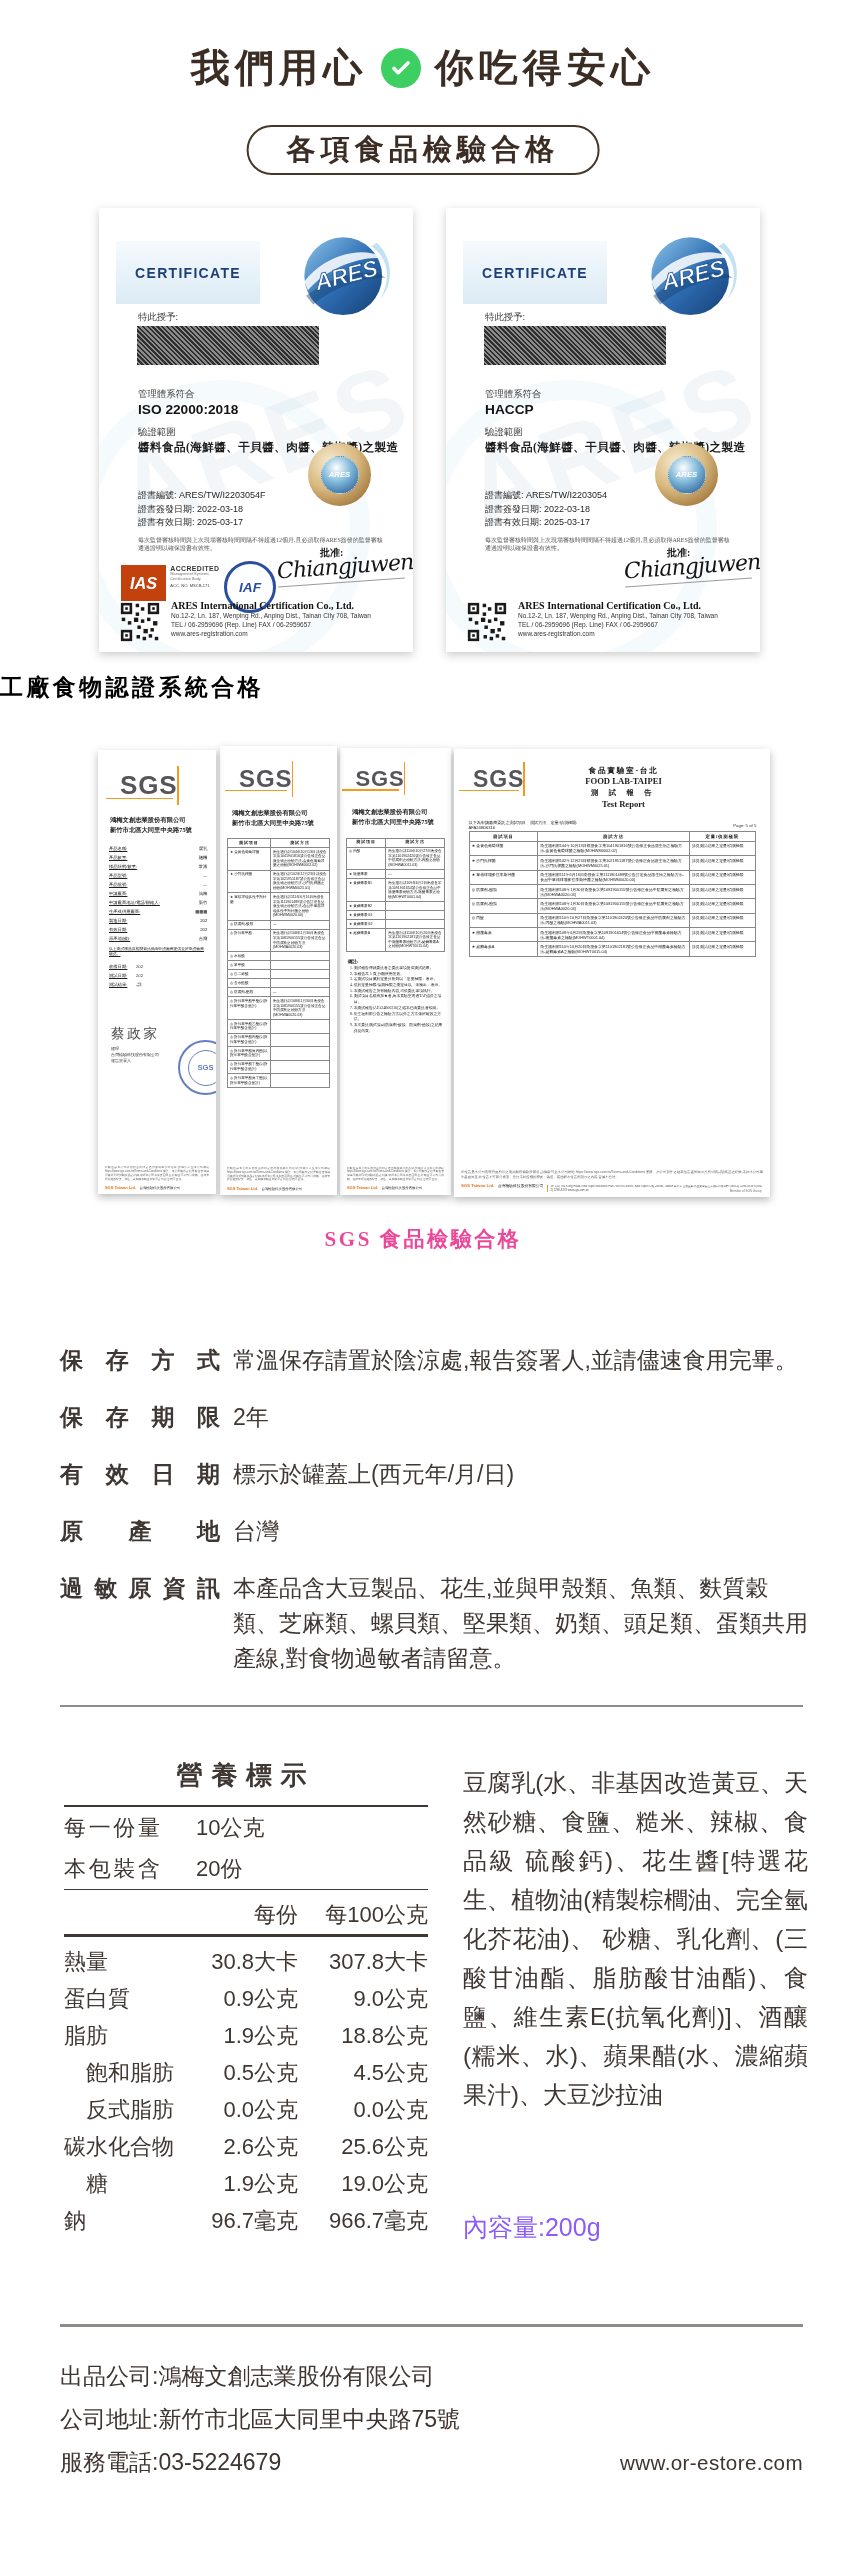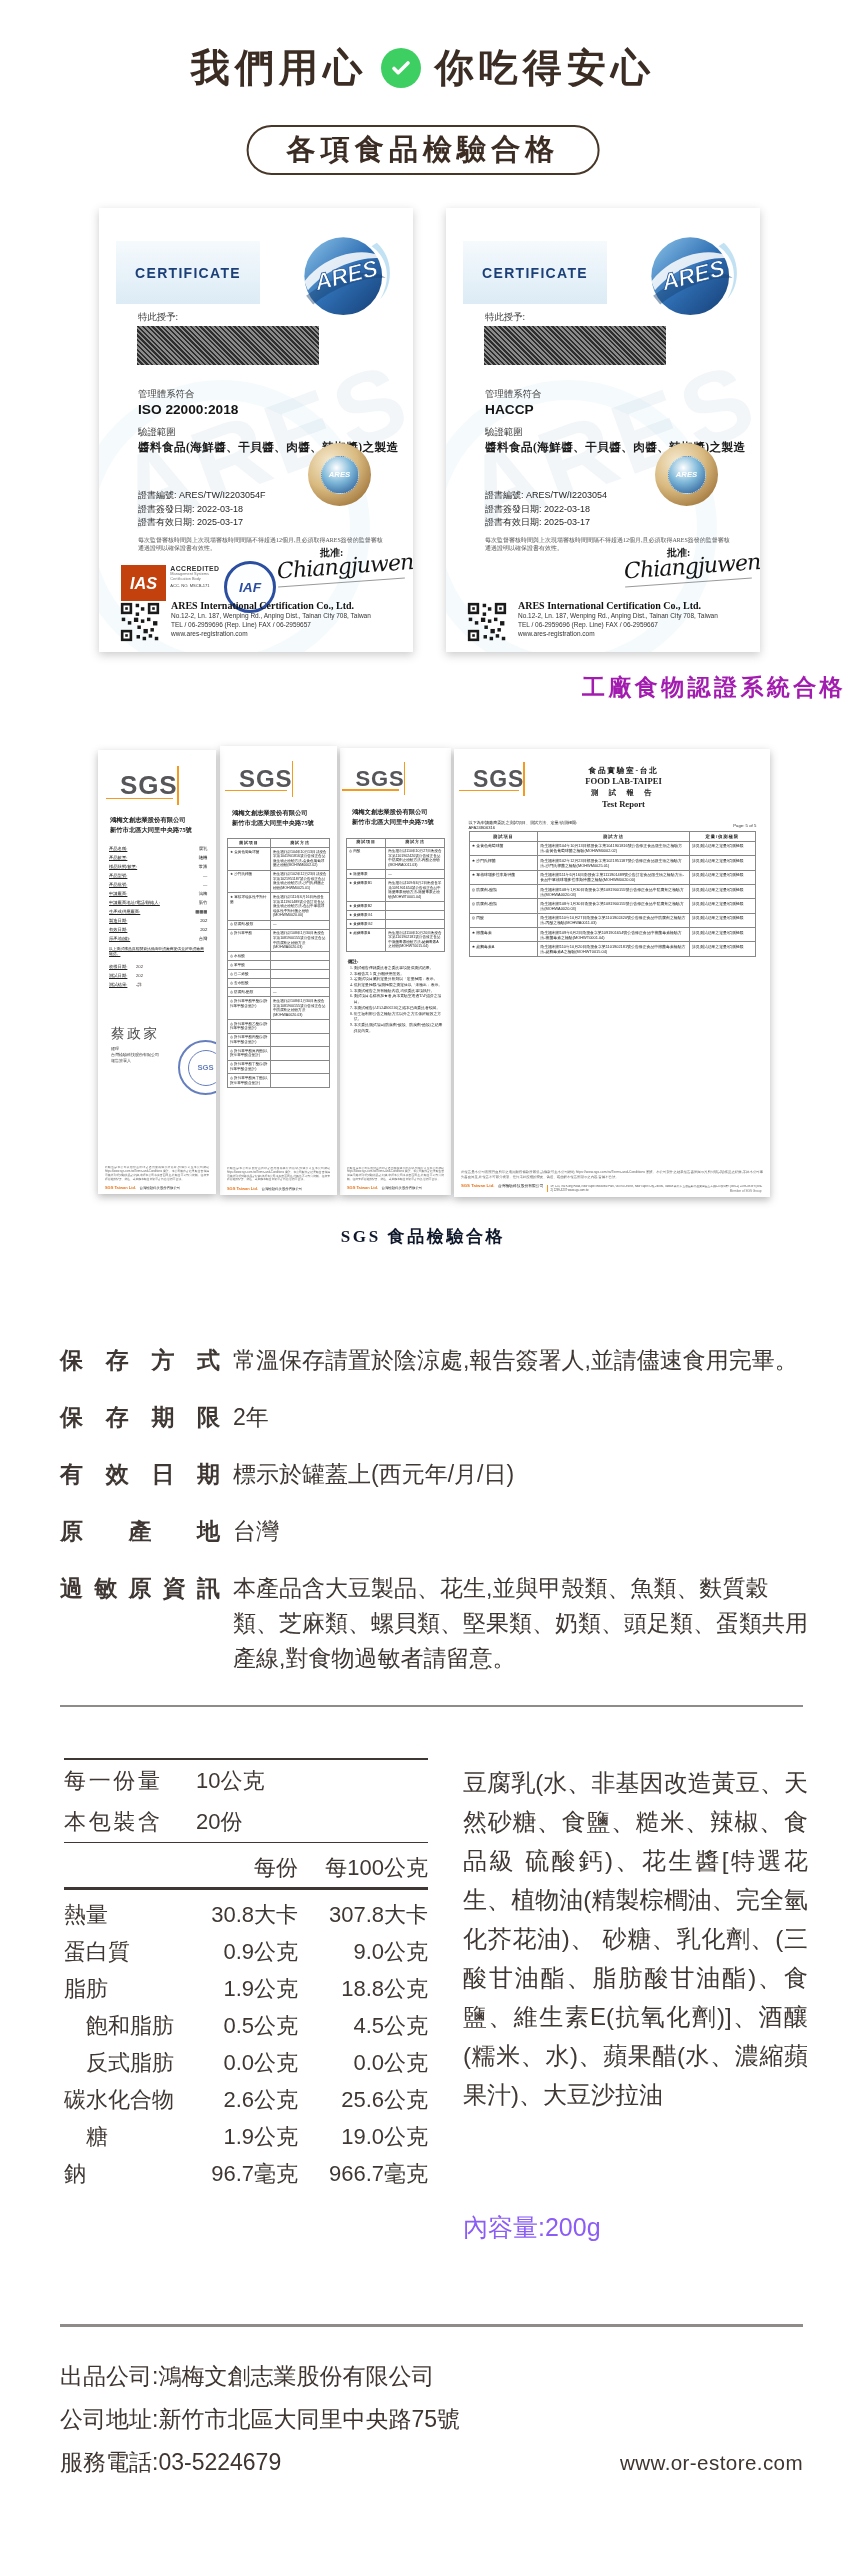--- a/index.html
+++ b/index.html
@@ -43,22 +43,22 @@
   .ias-no{font-size:4.1px;color:#444;margin-top:1.7px;}
   .iaf-circle{position:absolute;left:125px;top:353px;width:46px;height:46px;border:3px solid #2b4ea0;border-radius:50%;
     display:flex;align-items:center;justify-content:center;color:#2b4ea0;font-size:13.7px;font-weight:700;font-style:italic;background:#fdfeff;}
   .approve{position:absolute;left:221px;top:338px;font-family:"Liberation Serif",serif;font-size:10px;font-weight:700;color:#1c1c1c;}
   .signature{position:absolute;left:178px;top:346px;width:127px;text-align:center;font-family:"DejaVu Serif","Liberation Serif",serif;
     font-style:italic;font-size:22px;letter-spacing:-0.9px;color:#141414;transform:rotate(-4deg);border-bottom:0.9px solid #9a9a9a;padding-bottom:2.6px;}
   .cert-qr{position:absolute;left:20.6px;top:394px;width:40px;height:40px;}
   .cert-co{position:absolute;left:72px;top:392px;width:233px;}
   .cert-co .l1{font-family:"Liberation Serif",serif;font-weight:700;font-size:10px;color:#111;}
   .cert-co .l2{font-size:6.5px;color:#333;line-height:9px;}
-  .cert-caption{position:absolute;top:672px;left:0;right:0;text-align:right;font-family:"Liberation Serif","DejaVu Serif",serif;
-    font-size:23px;font-weight:600;letter-spacing:3.4px;color:#a21caf;}
+  .cert-caption{position:absolute;top:672px;left:0;right:0;text-align:left;font-family:"Liberation Serif","DejaVu Serif",serif;
+    font-size:23px;font-weight:600;letter-spacing:3.4px;color:#000000;}
 
   
   .sgs-wrap{position:absolute;top:746px;left:0;width:858px;height:463px;}
   .sgs-doc{position:absolute;background:#fff;box-shadow:0 3.4px 7.7px rgba(55,55,55,.35);overflow:hidden;}
   #sgsdoc1{left:98px;top:4.3px;width:118px;height:444px;z-index:4;}
   #sgsdoc2{left:220px;top:0px;width:117px;height:449px;z-index:3;}
   #sgsdoc3{left:340px;top:1.7px;width:111px;height:447px;z-index:2;}
   #sgsdoc4{left:454px;top:2.6px;width:316px;height:448px;z-index:5;}
   .sgs-logo{position:relative;display:inline-block;font-weight:700;color:#56565a;letter-spacing:0.9px;line-height:1;}
   .sgs-logo .hline{position:absolute;left:-13.7px;right:5.1px;bottom:-0.9px;height:1.7px;background:#f49b1f;}
@@ -105,21 +105,21 @@
   .t4 th{font-size:4.3px;}
   .t4 .ci{width:24%;} .t4 .cm{width:53%;} .t4 .cl{width:23%;}
   .sgs-foot{position:absolute;left:6.9px;right:6.9px;bottom:4.3px;}
   .sf-disc{font-size:2.8px;line-height:3.8px;color:#666;text-align:justify;max-height:20px;overflow:hidden;margin-bottom:2.6px;}
   .sf-row{display:flex;align-items:baseline;gap:3.4px;border-top:0.9px solid #f49b1f00;}
   .sf-en{color:#e8731a;font-weight:700;font-size:4px;white-space:nowrap;}
   .sf-cn{color:#222;font-size:3.4px;white-space:nowrap;}
   .sf-addr{color:#555;font-size:2.8px;border-left:1.3px solid #f49b1f;padding-left:2.6px;line-height:3.8px;overflow:hidden;}
   .sf-member{position:absolute;right:1.7px;bottom:-0.9px;font-size:3.1px;color:#777;}
   .sgs-caption{position:absolute;top:1225px;left:0;right:0;text-align:center;font-family:"Liberation Serif","DejaVu Serif",serif;
-    font-size:17px;font-weight:600;letter-spacing:2.6px;color:#0f172a;}
+    font-size:21px;font-weight:600;letter-spacing:2.6px;color:#ec4899;}
 
   
   .info{position:absolute;left:60px;top:1343px;width:748px;}
   .info-row{display:flex;margin-bottom:22px;font-size:23px;line-height:35px;color:#3f3733;}
   .info-label{width:161px;flex:none;font-weight:700;text-align:justify;text-align-last:justify;letter-spacing:0.9px;}
   .info-value{flex:1;margin-left:12px;}
 
   .divider{position:absolute;left:60px;width:743px;background:#8f8b88;}
   #div1{top:1705px;height:1.7px;}
   #div2{top:2324px;height:2.6px;}
@@ -720,20 +720,21 @@
 
       <div class="info-row">
         <span class="info-label">過敏原資訊</span>
         <span class="info-value">本產品含大豆製品、花生,並與甲殼類、魚類、麩質穀類、芝麻類、螺貝類、堅果類、奶類、頭足類、蛋類共用產線,對食物過敏者請留意。</span>
       </div>
     </div>
 
   <div class="divider" id="div1"></div>
 
   <div class="nutrition">
+    <div class="nt-title">營養標示</div>
     <div class="nt-rule"></div>
     <div class="nt-serving">
       <span class="nt-jlabel">每一份量</span>
       <span class="nt-sval">10公克</span>
     </div>
     <div class="nt-serving">
       <span class="nt-jlabel">本包裝含</span>
       <span class="nt-sval">20份</span>
     </div>
     <div class="nt-rule thin"></div>

